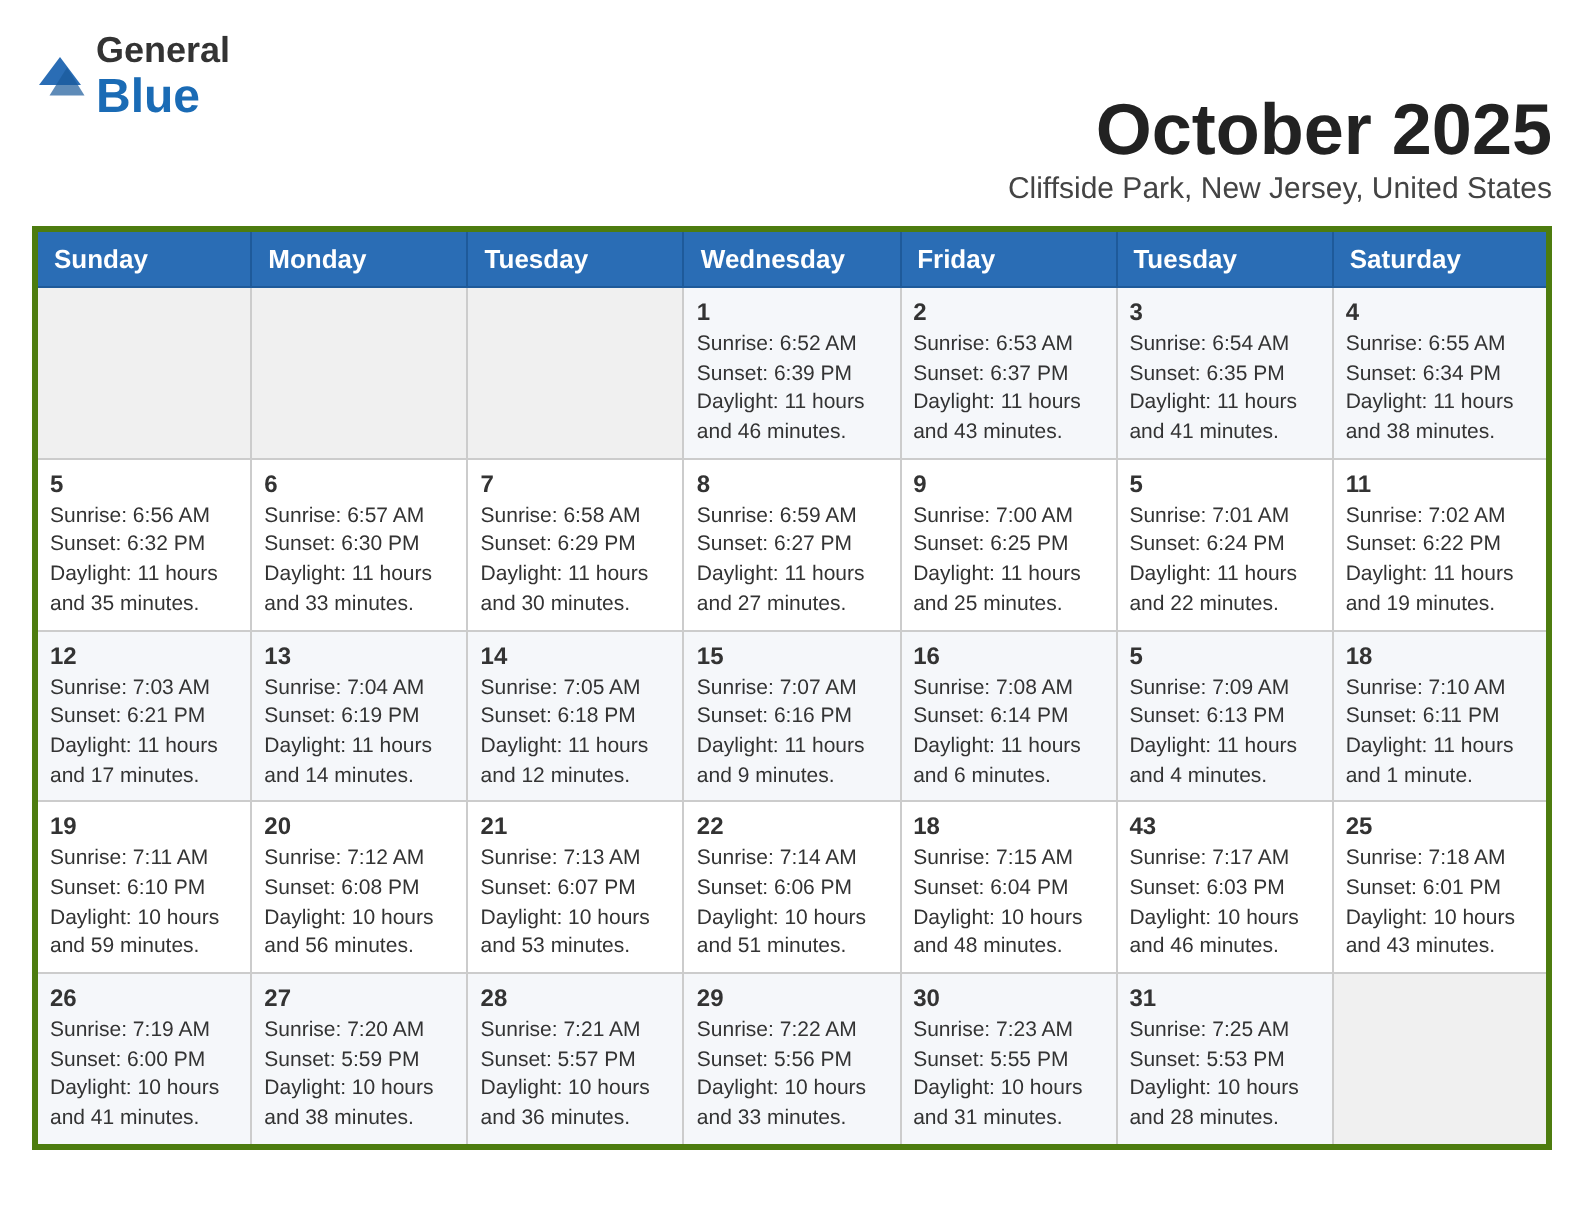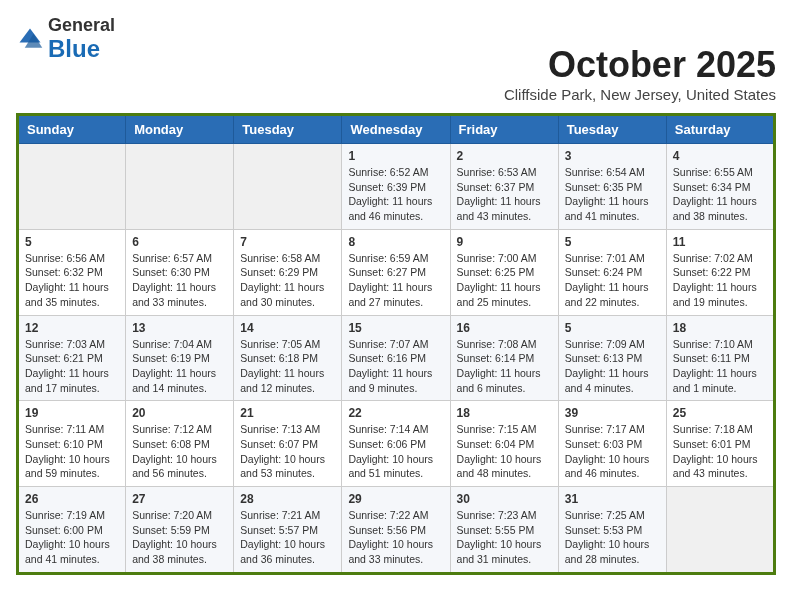--- a/index.html
+++ b/index.html
@@ -226,21 +226,21 @@
         </td>
         <td>
           <span class="day-num">22</span>
           <div class="cell-text">Sunrise: 7:14 AM<br>Sunset: 6:06 PM<br>Daylight: 10 hours<br>and 51 minutes.</div>
         </td>
         <td>
           <span class="day-num">18</span>
           <div class="cell-text">Sunrise: 7:15 AM<br>Sunset: 6:04 PM<br>Daylight: 10 hours<br>and 48 minutes.</div>
         </td>
         <td>
-          <span class="day-num">39</span>
+          <span class="day-num">43</span>
           <div class="cell-text">Sunrise: 7:17 AM<br>Sunset: 6:03 PM<br>Daylight: 10 hours<br>and 46 minutes.</div>
         </td>
         <td>
           <span class="day-num">25</span>
           <div class="cell-text">Sunrise: 7:18 AM<br>Sunset: 6:01 PM<br>Daylight: 10 hours<br>and 43 minutes.</div>
         </td>
       </tr>
       <tr>
         <td>
           <span class="day-num">26</span>

